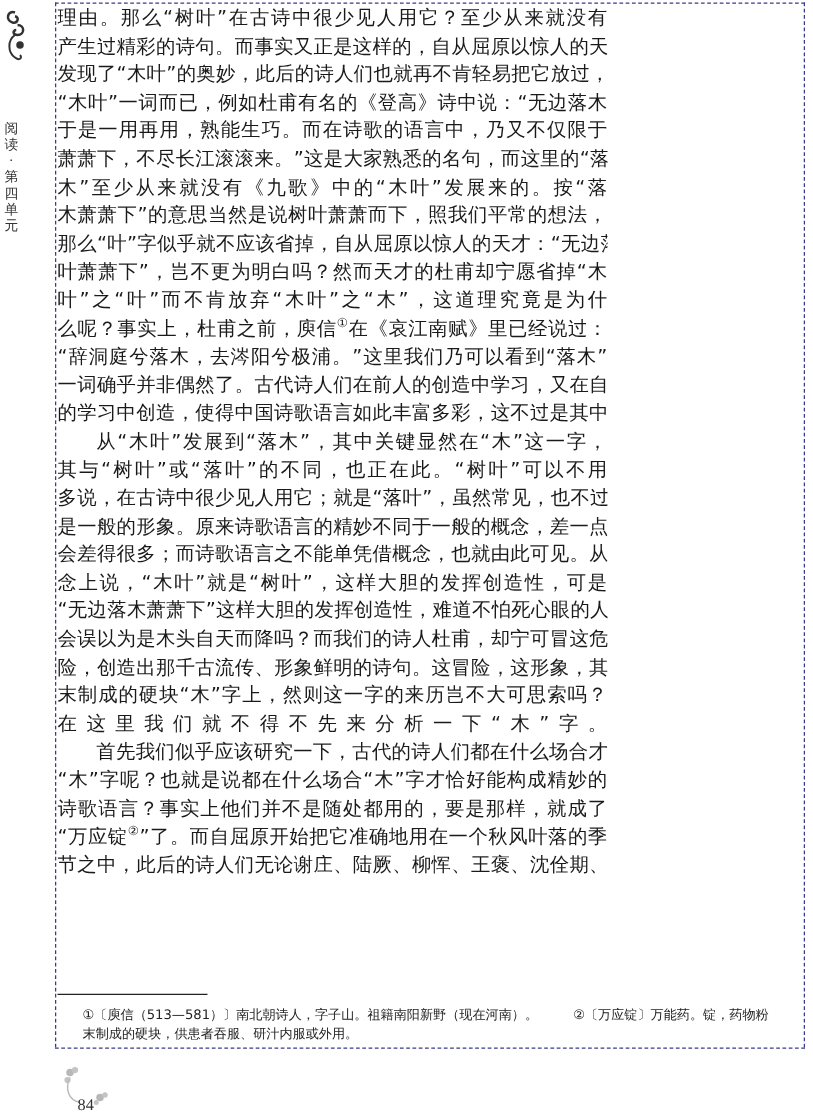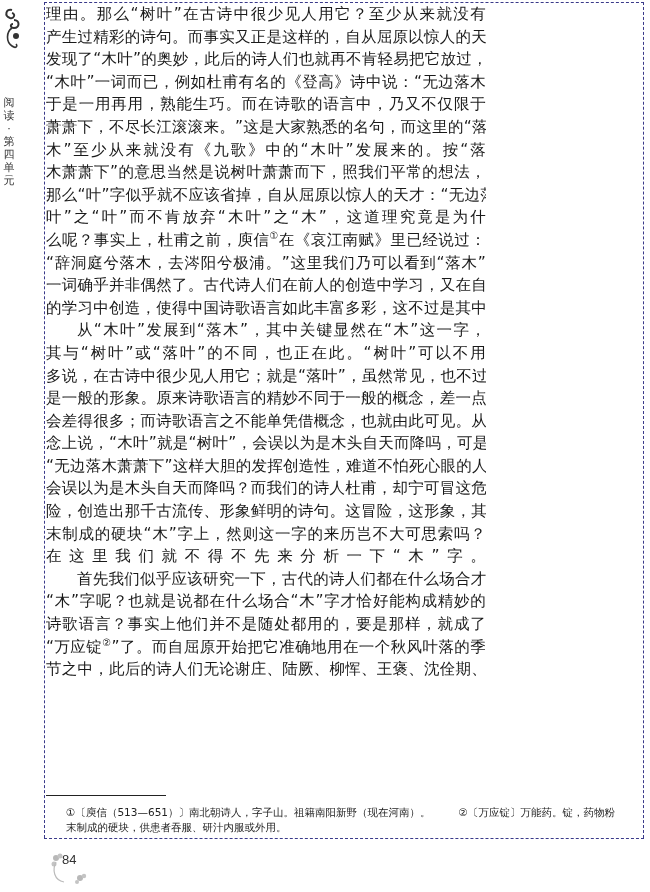--- a/index.html
+++ b/index.html
@@ -40,22 +40,22 @@
     .footnotes {
       position: absolute; left: 66px; top: 805px; width: 578px;
       font-size: 10.5px; line-height: 15px; color: #222;
     }
     .footnotes .row { white-space: nowrap; }
     .footnotes .gap { display: inline-block; width: 28px; }
     .page-num-wrap {
       position: absolute; left: 50px; top: 852px; width: 40px; height: 34px;
     }
     .page-num {
-      position: absolute; left: 12px; top: 0; font-size: 13px; color: #333;
-      font-family: Liberation Sans, sans-serif;
+      position: absolute; left: 12px; top: 24px; font-size: 13px; color: #333;
+      font-family: Liberation Serif, serif;
     }
   </style>
 </head>
 <body>
 
 <svg class="ornament-top" viewBox="0 0 20 46">
   <path d="M10 4 C4 2 2 10 8 12 C12 13 14 8 10 7" fill="none" stroke="#333" stroke-width="2"></path>
   <path d="M12 14 C18 14 18 22 12 22 C8 22 8 18 11 18" fill="none" stroke="#333" stroke-width="2"></path>
   <path d="M10 22 C4 26 4 36 10 40 C14 43 16 40 14 38" fill="none" stroke="#333" stroke-width="1.6"></path>
   <circle cx="14" cy="30" r="3" fill="#333"></circle>
@@ -69,52 +69,53 @@
   <p>
     <span class="line">理由。那么“树叶”在古诗中很少见人用它？至少从来就没有</span>
     <span class="line">产生过精彩的诗句。而事实又正是这样的，自从屈原以惊人的天才</span>
     <span class="line">发现了“木叶”的奥妙，此后的诗人们也就再不肯轻易把它放过，</span>
     <span class="line">“木叶”一词而已，例如杜甫有名的《登高》诗中说：“无边落木</span>
     <span class="line">于是一用再用，熟能生巧。而在诗歌的语言中，乃又不仅限于</span>
     <span class="line">萧萧下，不尽长江滚滚来。”这是大家熟悉的名句，而这里的“落</span>
     <span class="line">木”至少从来就没有《九歌》中的“木叶”发展来的。按“落</span>
     <span class="line">木萧萧下”的意思当然是说树叶萧萧而下，照我们平常的想法，</span>
     <span class="line">那么“叶”字似乎就不应该省掉，自从屈原以惊人的天才：“无边落</span>
+    <span class="line">叶萧萧下”，岂不更为明白吗？然而天才的杜甫却宁愿省掉“木</span>
     <span class="line">叶”之“叶”而不肯放弃“木叶”之“木”，这道理究竟是为什</span>
     <span class="line"><span>么呢？事实上，杜甫之前，庾信</span><span class="sup">①</span><span>在《哀江南赋》里已经说过：</span></span>
     <span class="line">“辞洞庭兮落木，去涔阳兮极浦。”这里我们乃可以看到“落木”</span>
     <span class="line">一词确乎并非偶然了。古代诗人们在前人的创造中学习，又在自己</span>
     <span class="line">的学习中创造，使得中国诗歌语言如此丰富多彩，这不过是其中的</span>
   </p>
   <p>
     <span class="line" style="padding-left:31px">从“木叶”发展到“落木”，其中关键显然在“木”这一字，</span>
     <span class="line">其与“树叶”或“落叶”的不同，也正在此。“树叶”可以不用</span>
     <span class="line">多说，在古诗中很少见人用它；就是“落叶”，虽然常见，也不过</span>
     <span class="line">是一般的形象。原来诗歌语言的精妙不同于一般的概念，差一点就</span>
     <span class="line">会差得很多；而诗歌语言之不能单凭借概念，也就由此可见。从概</span>
-    <span class="line">念上说，“木叶”就是“树叶”，会误以为是木头自天而降吗，可是</span>
+    <span class="line">念上说，“木叶”就是“树叶”，这样大胆的发挥创造性，可是</span>
     <span class="line">“无边落木萧萧下”这样大胆的发挥创造性，难道不怕死心眼的人</span>
     <span class="line">会误以为是木头自天而降吗？而我们的诗人杜甫，却宁可冒这危</span>
     <span class="line">险，创造出那千古流传、形象鲜明的诗句。这冒险，这形象，其实</span>
     <span class="line">末制成的硬块“木”字上，然则这一字的来历岂不大可思索吗？</span>
     <span class="line">在这里我们就不得不先来分析一下“木”字。</span>
   </p>
   <p>
     <span class="line" style="padding-left:31px">首先我们似乎应该研究一下，古代的诗人们都在什么场合才用</span>
     <span class="line">“木”字呢？也就是说都在什么场合“木”字才恰好能构成精妙的</span>
     <span class="line">诗歌语言？事实上他们并不是随处都用的，要是那样，就成了</span>
     <span class="line"><span>“万应锭</span><span class="sup">②</span><span>”了。而自屈原开始把它准确地用在一个秋风叶落的季</span></span>
     <span class="line">节之中，此后的诗人们无论谢庄、陆厥、柳恽、王褒、沈佺期、杜</span>
   </p>
 </div>
 
 <div class="fn-rule"></div>
 <div class="footnotes">
   <div class="row">
-    <span>①〔庾信（513—651）〕南北朝诗人，字子山。祖籍南阳新野（现在河南）。</span><span class="gap"></span><span>②〔万应锭〕万能药。锭，药物粉</span>
+    <span>①〔庾信（513—581）〕南北朝诗人，字子山。祖籍南阳新野（现在河南）。</span><span class="gap"></span><span>②〔万应锭〕万能药。锭，药物粉</span>
   </div>
   <div class="row">末制成的硬块，供患者吞服、研汁内服或外用。</div>
 </div>
 
 <div class="page-num-wrap">
   <svg width="40" height="34" viewBox="0 0 40 34">
     <circle cx="6" cy="6" r="3" fill="#b8b8b8"></circle>
     <circle cx="10" cy="4" r="2.5" fill="#c4c4c4"></circle>
     <circle cx="4" cy="12" r="2.5" fill="#c4c4c4"></circle>
     <path d="M6 10 C2 18 4 28 14 30" fill="none" stroke="#bbb" stroke-width="1.2"></path>

